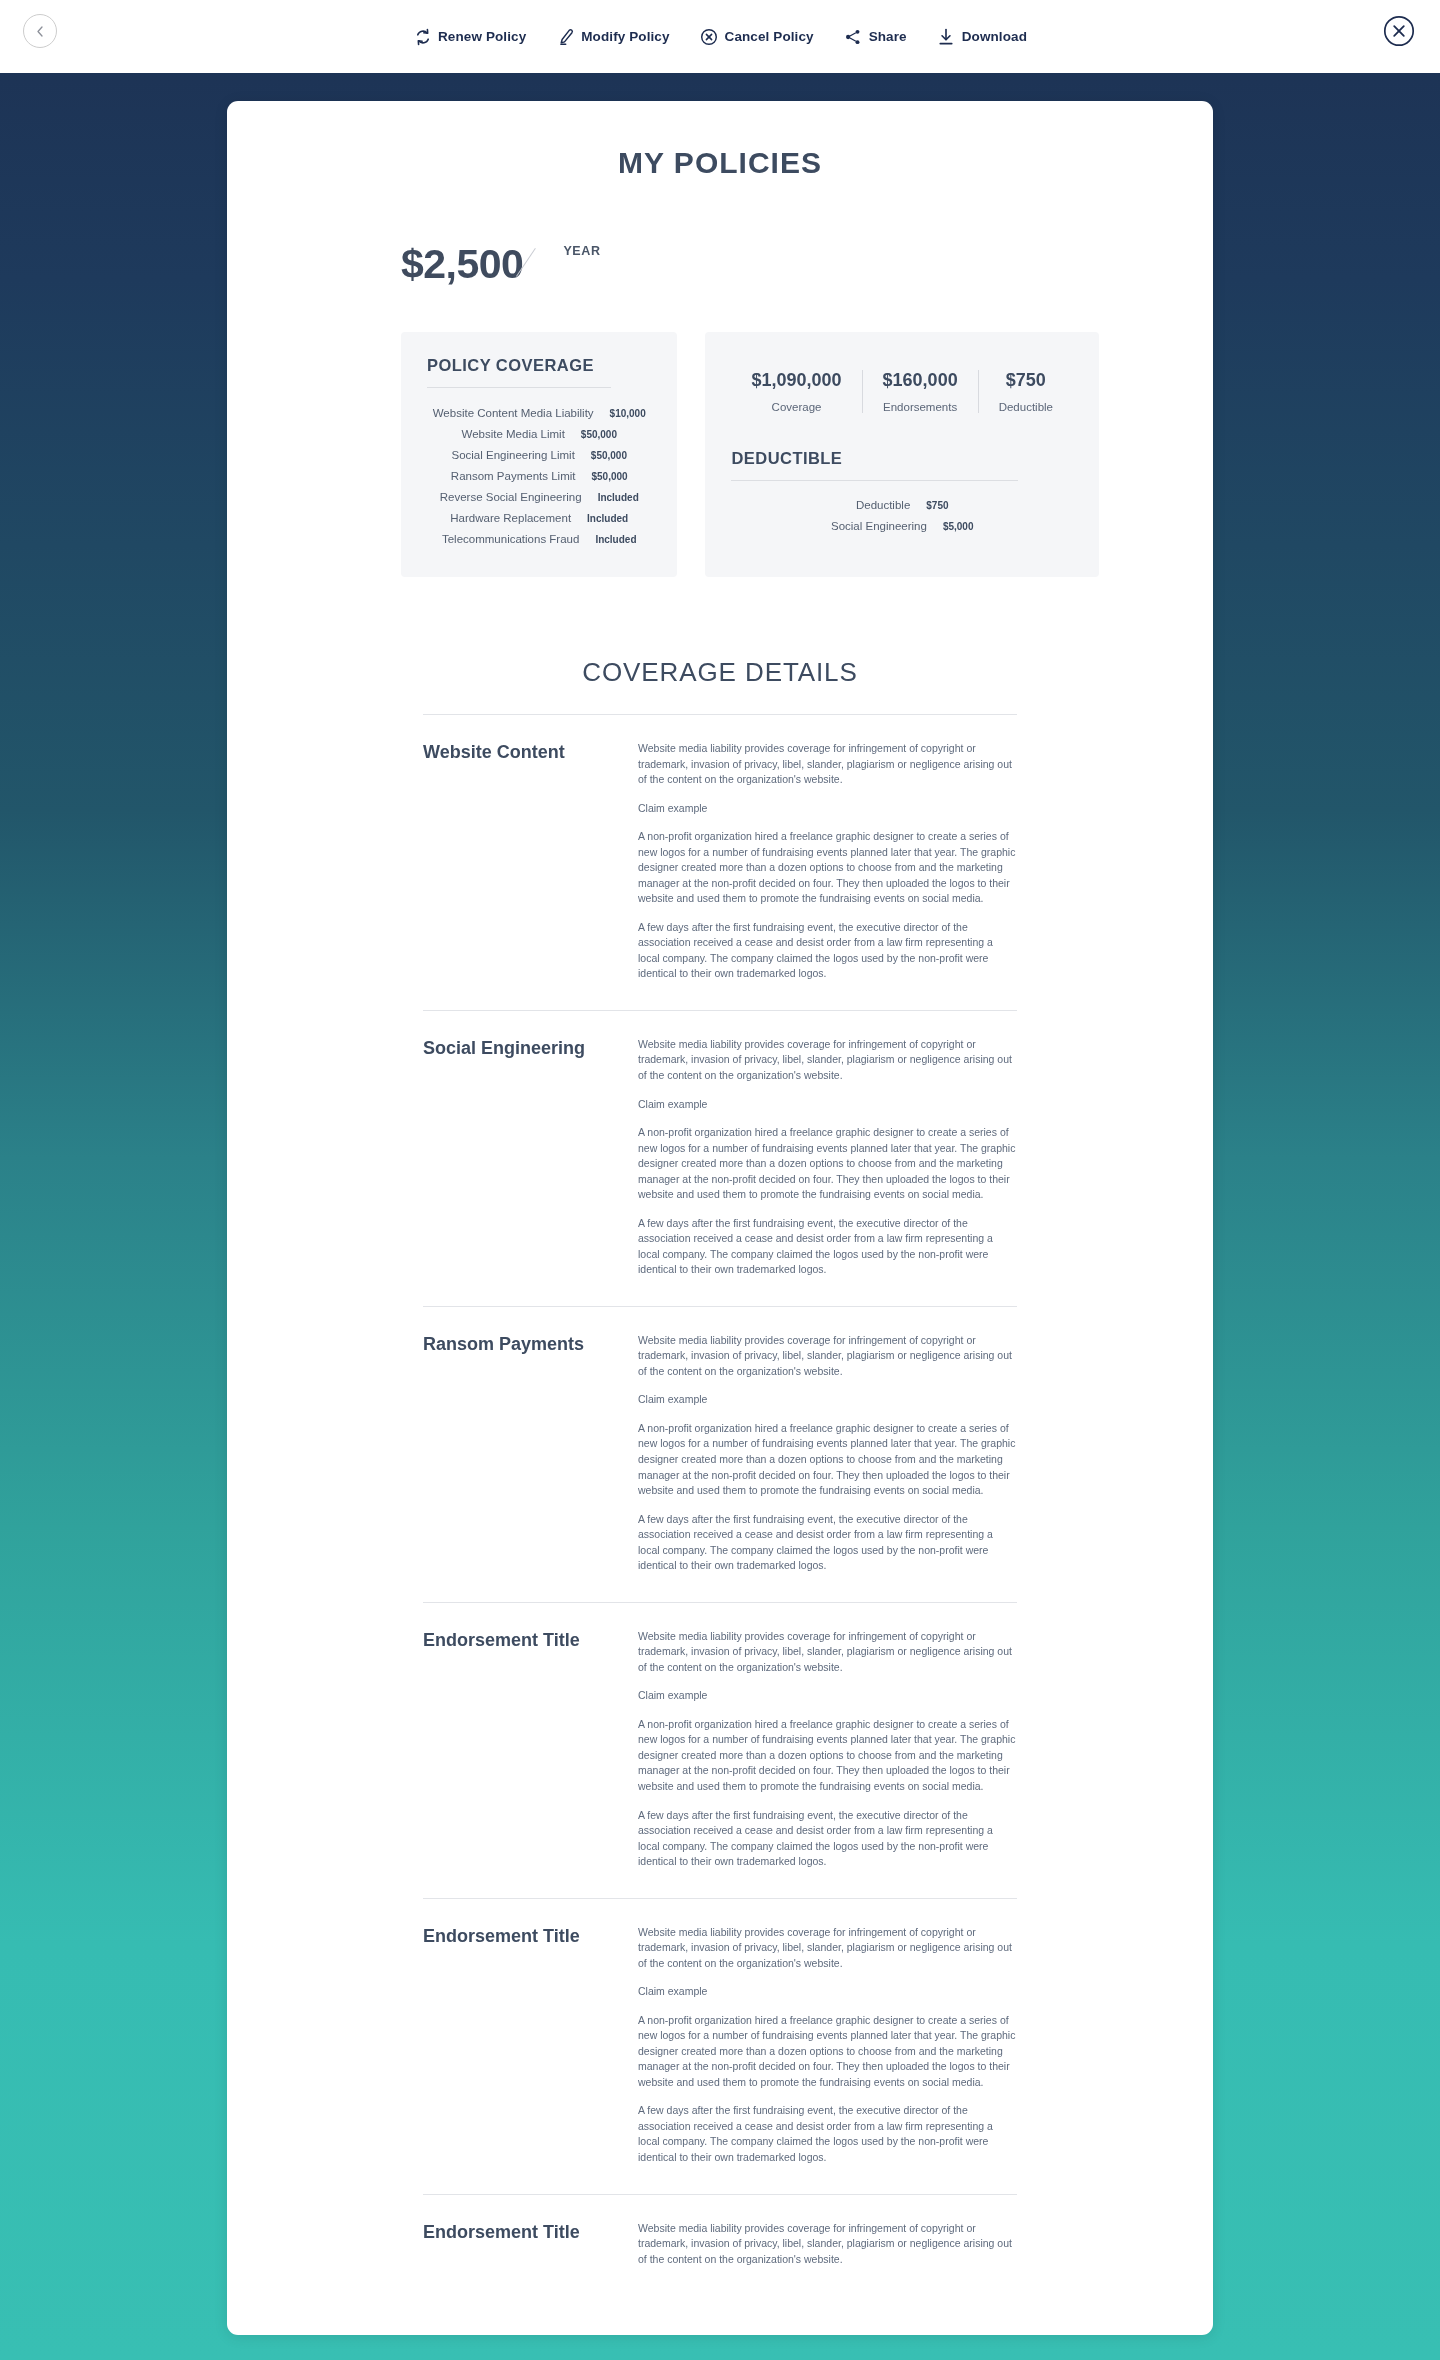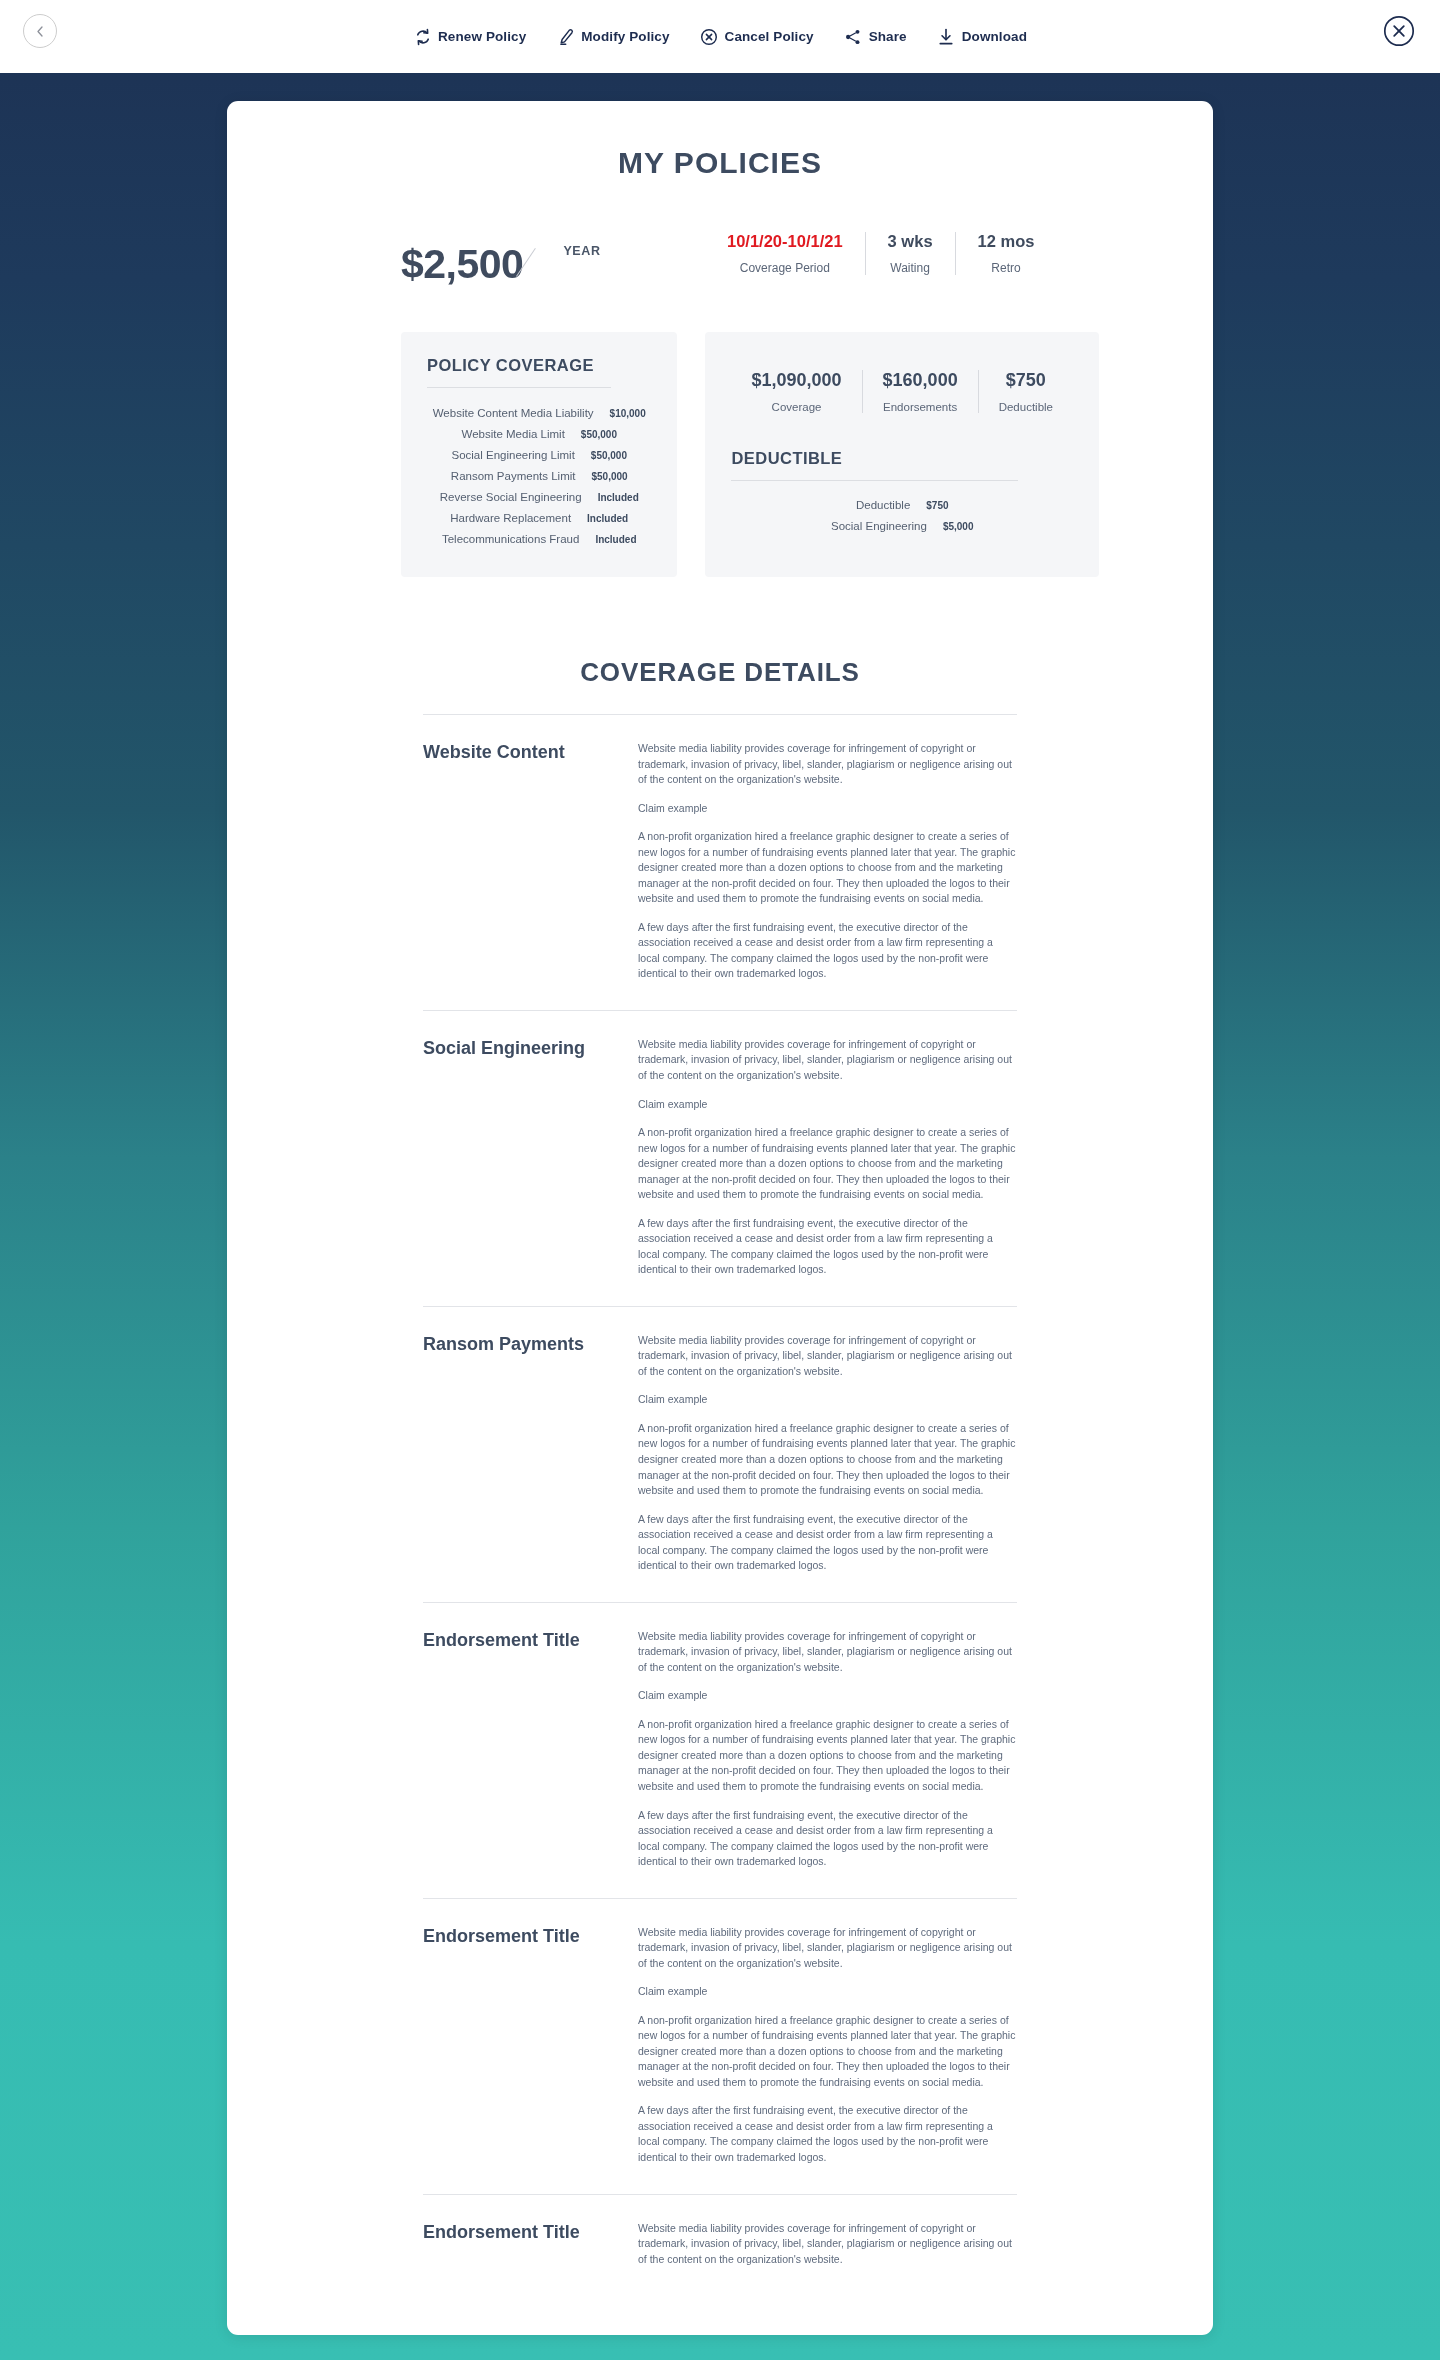--- a/index.html
+++ b/index.html
@@ -267,21 +267,21 @@
   .stat-l {
     font-size: 11.5px;
     color: #5b6678;
     margin-top: 9px;
   }
 
   
   .details-title {
     text-align: center;
     font-size: 26px;
-    font-weight: bold;
+    font-weight: normal;
     color: #3d4b60;
     letter-spacing: .9px;
     margin-top: 80px;
   }
 
   .details-list {
     padding: 0 196px 0 196px;
     margin-top: 26px;
   }
 
@@ -404,34 +404,20 @@
   <div class="page-title">MY POLICIES</div>
 
   <div class="summary-row">
 
     <div class="price-block">
       <span class="price-amount">$2,500</span>
       <span class="price-slash"></span>
       <span class="price-unit">YEAR</span>
     </div>
 
-    <div class="period-block">
-      <div class="period-cell">
-        <div class="pv red">10/1/20-10/1/21</div>
-        <div class="pl">Coverage Period</div>
-      </div>
-      <div class="period-cell">
-        <div class="pv">3 wks</div>
-        <div class="pl">Waiting</div>
-      </div>
-      <div class="period-cell">
-        <div class="pv">12 mos</div>
-        <div class="pl">Retro</div>
-      </div>
-    </div>
 
   </div>
 
   <div class="panels">
 
     <div class="panel">
       <div class="panel-h">POLICY COVERAGE</div>
       <div class="panel-rule"></div>
       <div>
         <div class="kv-row">

